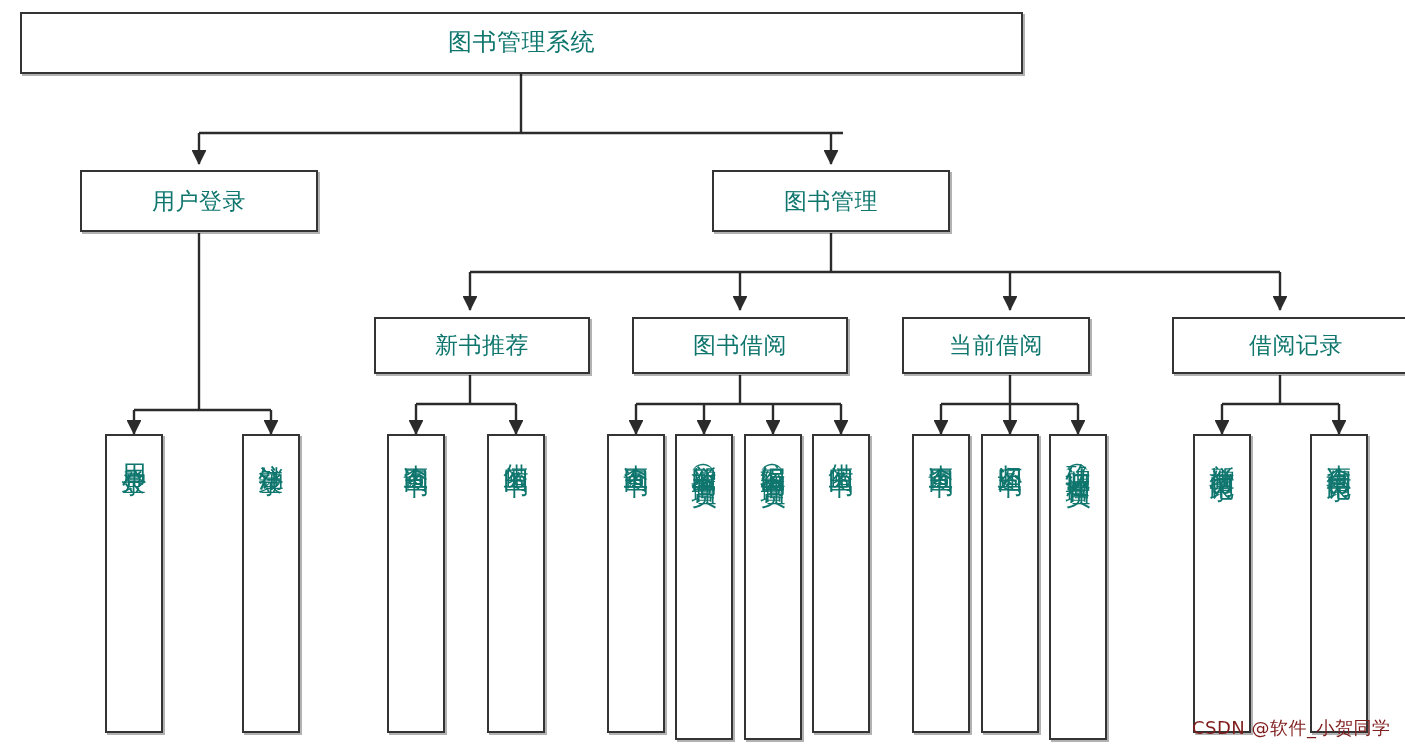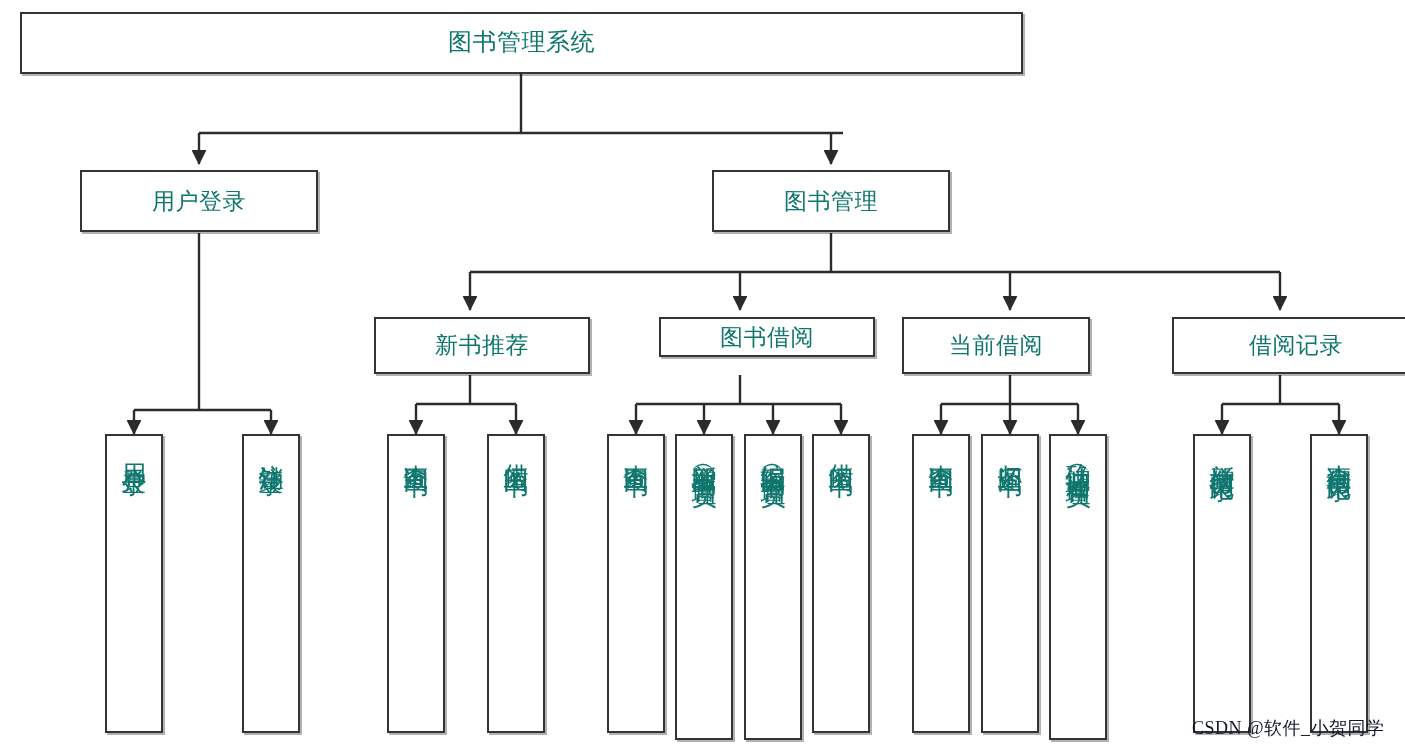--- a/index.html
+++ b/index.html
@@ -59,26 +59,25 @@
   .node.v .lbl {
     writing-mode: vertical-rl;
     text-orientation: upright;
     font-size: 25px;
     line-height: 1.0;
     letter-spacing: 3px;
     white-space: pre-line;
   }
   .watermark {
     position: absolute;
-    color: #0f172a;
+    color: #7f1d1d;
     font-size: 18px;
     letter-spacing: 0.5px;
     white-space: nowrap;
     user-select: none;
-    font-family: Liberation Serif, serif;
   }
 </style>
 </head>
 <body>
 
 <div id="canvas">
 
   <svg id="wires" viewBox="0 0 1405 747" xmlns="http://www.w3.org/2000/svg">
     <defs>
       <marker id="arrow" viewBox="0 0 10 10" refX="9.4" refY="5" markerWidth="6.2" markerHeight="6.2" orient="auto-start-reverse">
@@ -136,21 +135,21 @@
   <div class="node h" style="left:80px; top:170px; width:238px; height:62px;">
     <span class="lbl">用户登录</span>
   </div>
   <div class="node h" style="left:712px; top:170px; width:238px; height:62px;align-items:center;">
     <span class="lbl">图书管理</span>
   </div>
 
   <div class="node h" style="left:362px; top:317px; width:216px; height:57px;margin-left:12px;">
     <span class="lbl">新书推荐</span>
   </div>
-  <div class="node h" style="left:659px; top:317px; width:216px; height:40px;">
+  <div class="node h" style="left:632px; top:317px; width:216px; height:57px;">
     <span class="lbl">图书借阅</span>
   </div>
   <div class="node h" style="left:902px; top:317px; width:188px; height:57px;">
     <span class="lbl">当前借阅</span>
   </div>
   <div class="node h" style="left:1172px; top:317px; width:248px; height:57px;">
     <span class="lbl">借阅记录</span>
   </div>
 
   <div class="node v" style="left:105px; top:434px; width:58px; height:299px;">

